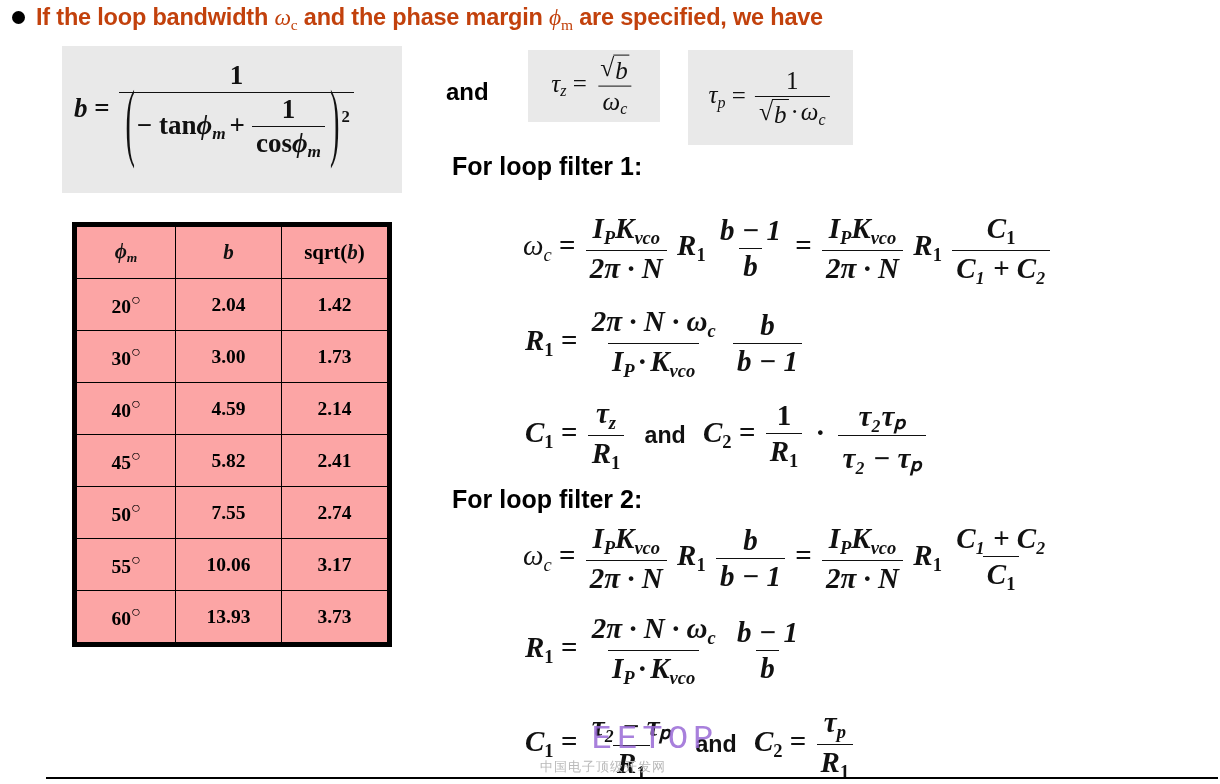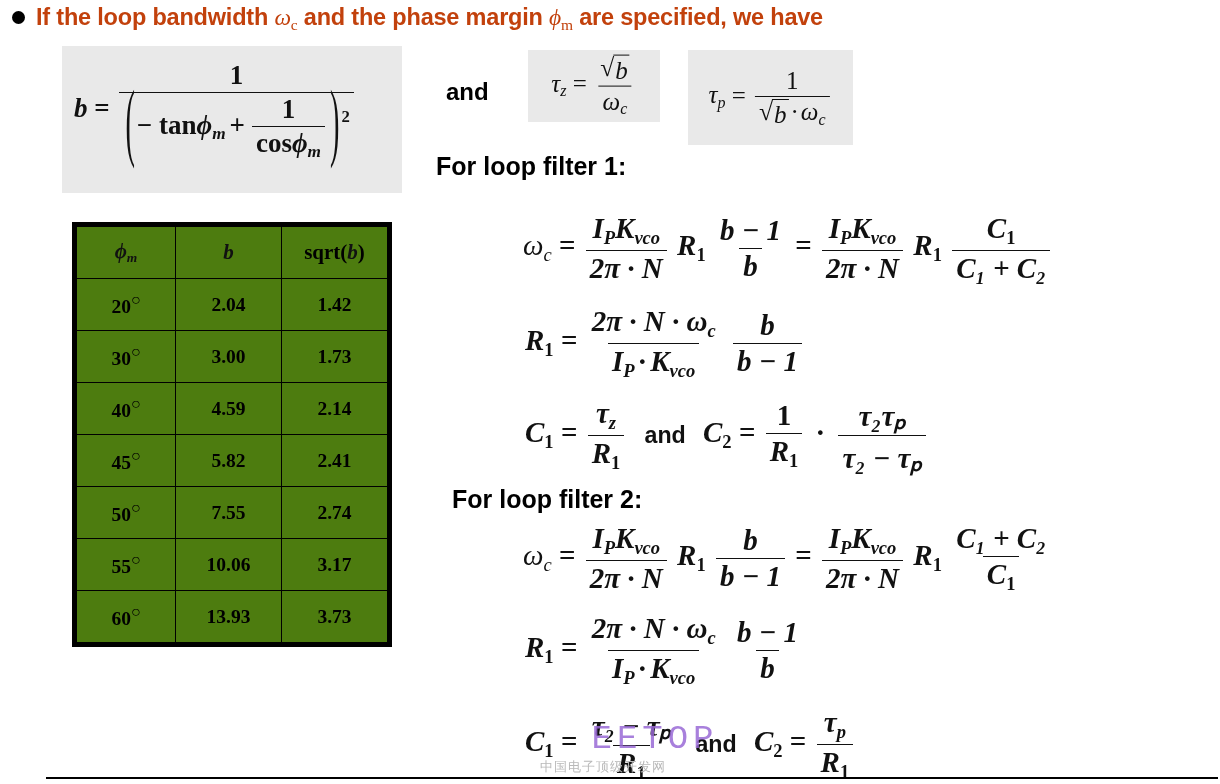--- a/index.html
+++ b/index.html
@@ -81,21 +81,21 @@
     position:absolute;font-family:"Liberation Sans",sans-serif;
     font-weight:bold;font-size:24px;color:#000;
   }
   #and-top{left:446px;top:78px;}
 
   
   .caption{
     position:absolute;font-family:"Liberation Sans",sans-serif;
     font-weight:bold;font-size:25px;color:#000;white-space:nowrap;
   }
-  #cap-lf1{left:436px;top:152px;text-align:right;}
+  #cap-lf1{left:452px;top:152px;text-align:right;}
   #cap-lf2{left:452px;top:485px;}
 
   
   .eq{position:absolute;white-space:nowrap;font-family:"Liberation Serif",serif;color:#111;}
   #eq-wc1{left:523px;top:212px;font-size:29px;}
   #eq-r1a{left:525px;top:305px;font-size:29px;}
   #eq-c1a{left:525px;top:395px;font-size:29px;}
   #eq-wc2{left:523px;top:522px;font-size:29px;}
   #eq-r1b{left:525px;top:612px;font-size:29px;}
   #eq-c1b{left:525px;top:705px;font-size:29px;}
@@ -103,21 +103,21 @@
   .eq .op{font-style:normal;font-weight:bold;}
   .eq .andw{
     font-family:"Liberation Sans",sans-serif;font-style:normal;
     font-weight:bold;font-size:0.80em;padding:0 10px;vertical-align:middle;
   }
 
   
   #phi-table{
     position:absolute;left:72px;top:222px;
     border-collapse:collapse;
-    background:#4d7c0f;
+    background:#fca5a5;
     border:5px solid #000;
     table-layout:fixed;
   }
   #phi-table td{
     border:1.7px solid #000;
     text-align:center;
     font-family:Liberation Serif, serif;
     font-weight:bold;font-size:19.5px;color:#000;
     height:51px;padding:0;
   }

